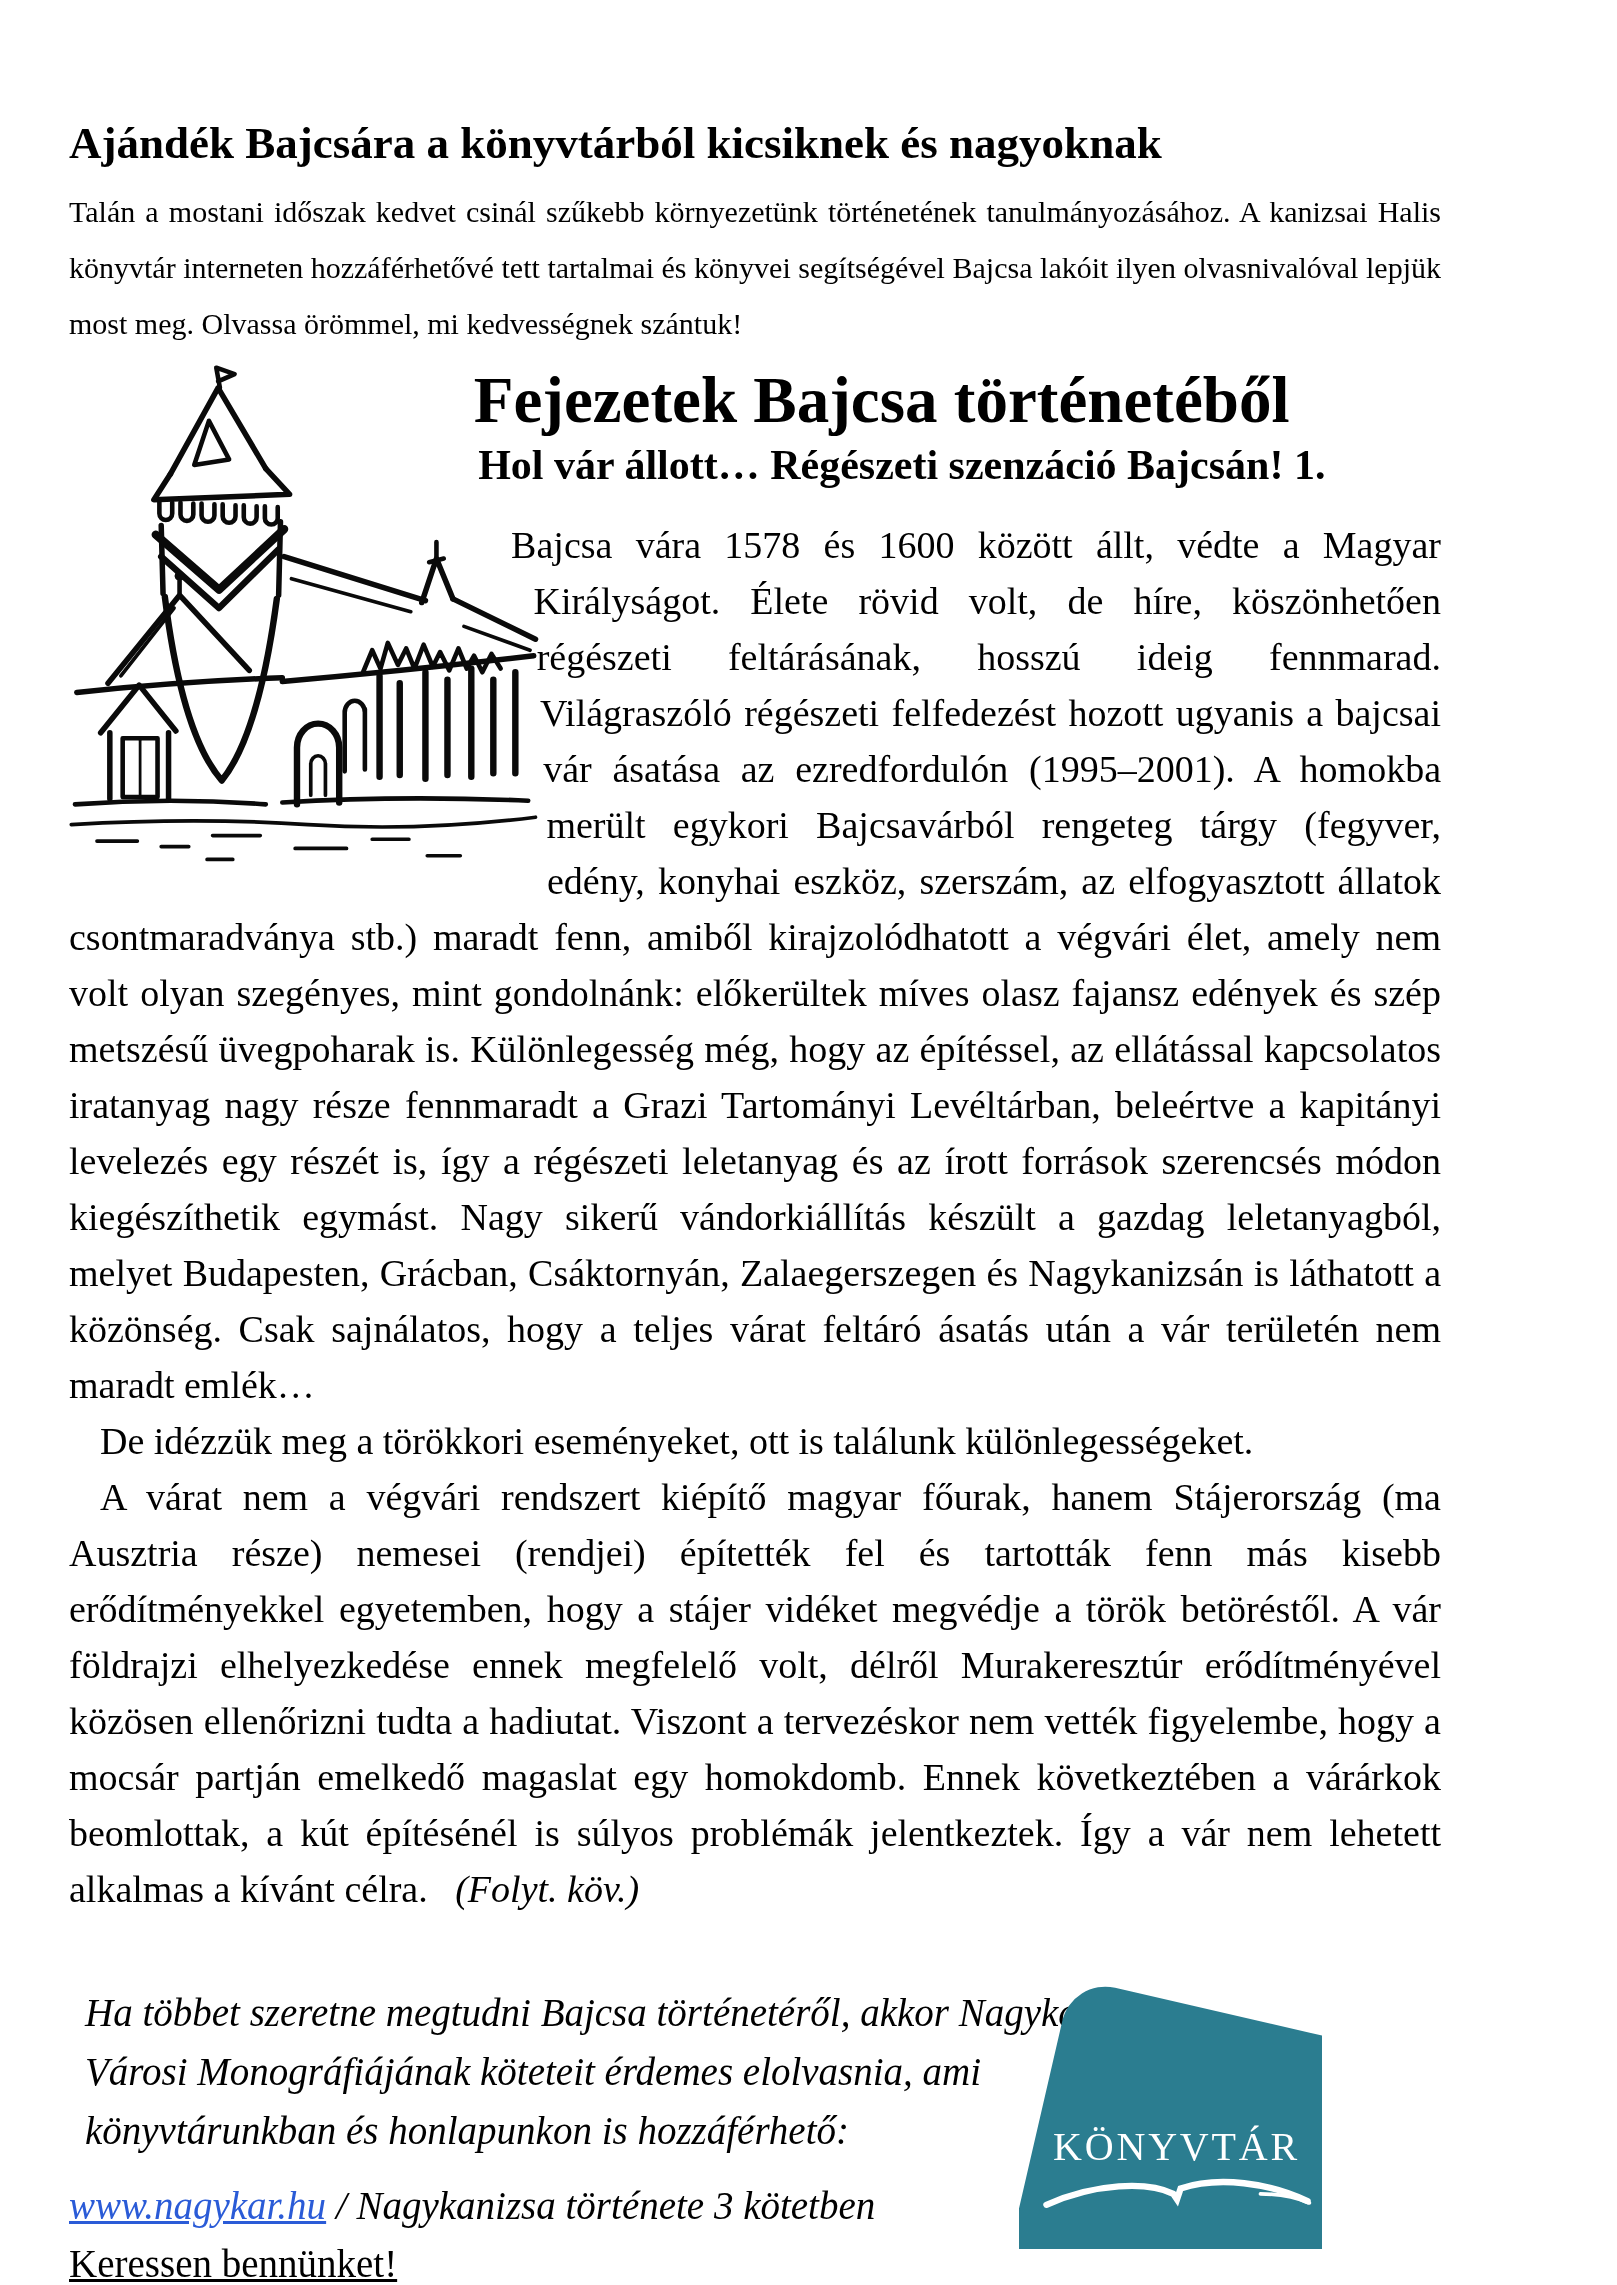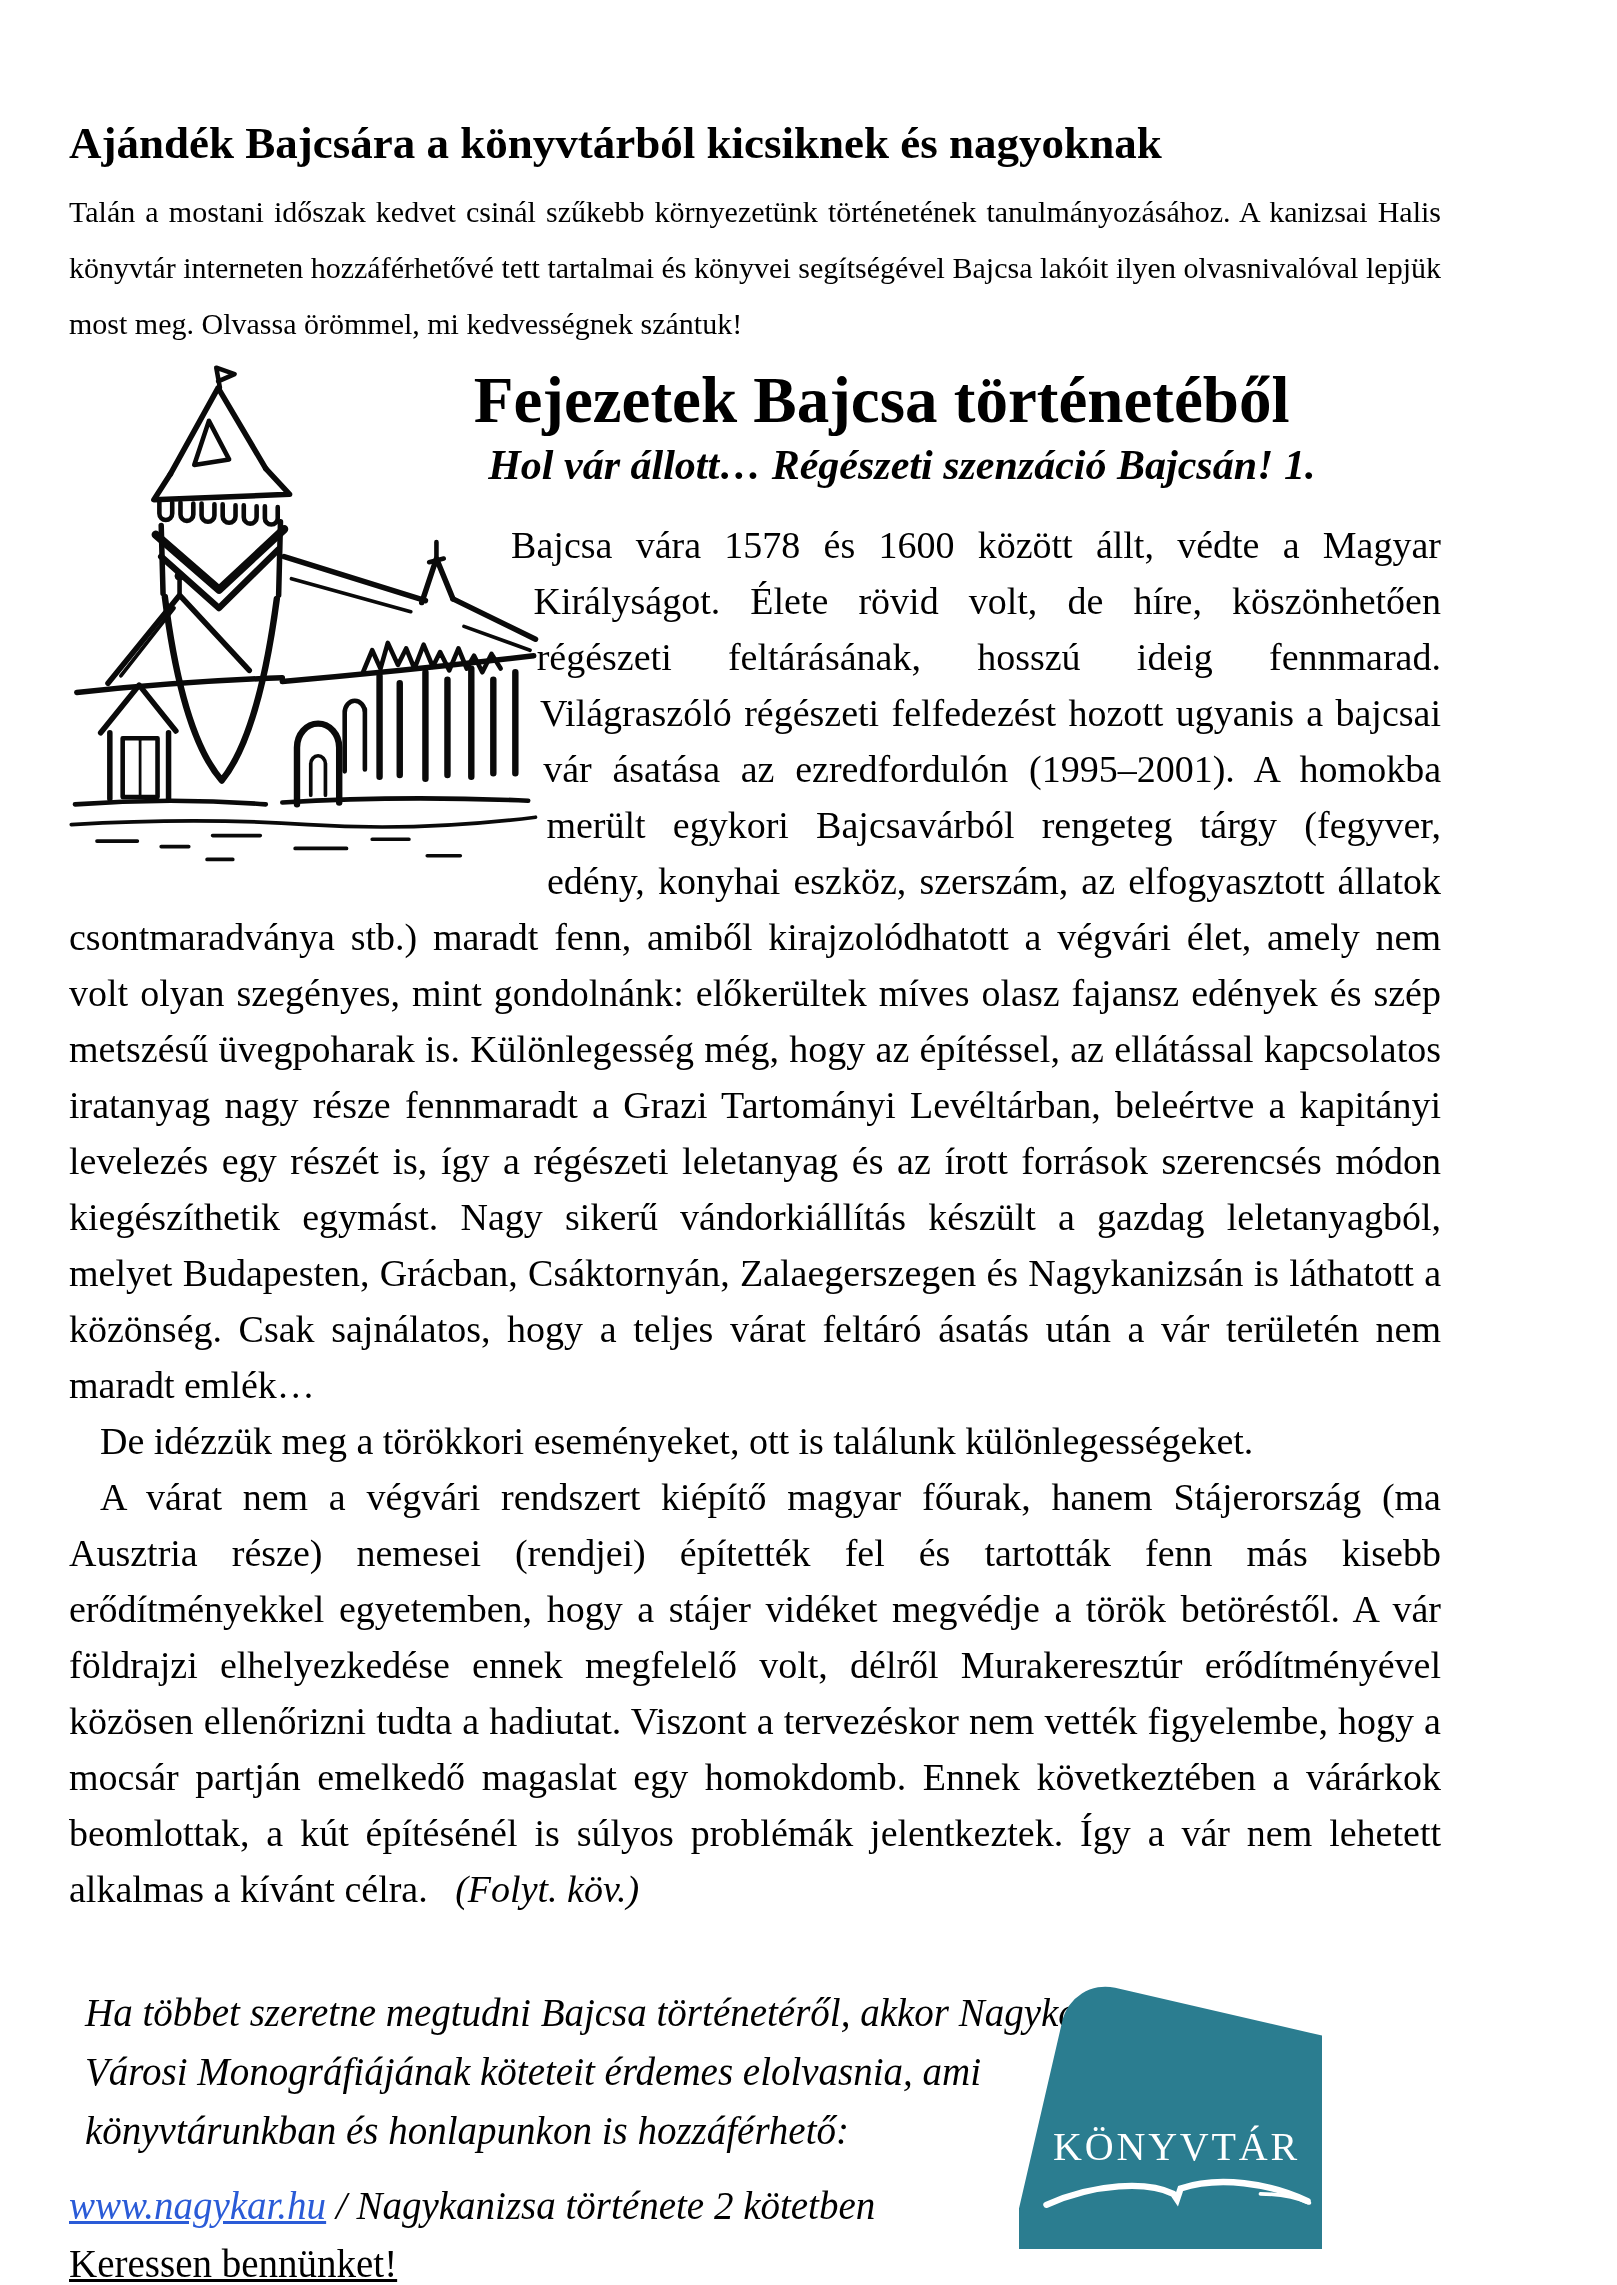--- a/index.html
+++ b/index.html
@@ -13,21 +13,21 @@
   .heading { font-size:45px; line-height:51px; font-weight:bold; margin:0 0 14.7px 0; }
   .intro  { font-size:30px; line-height:56px; text-align:justify; margin:0 0 3.7px 0; }
 
   .article { position:relative; }
   .church {
     float:left; width:478px; height:500px;
     shape-outside: polygon(0 0, 234px 0, 246px 108px, 305px 149px, 375px 173px, 421px 200px, 452px 241px, 467px 500px, 0 500px);
     shape-margin:11px; margin:0 0 9.2px 0;
   }
   .title    { font-size:65px; line-height:73px; font-weight:bold; text-align:center; margin:12px 0 0 0; }
-  .subtitle { font-size:42px; line-height:51px; font-weight:bold; font-style:italic; text-align:center; margin:3.7px 0 26px 0; }
+  .subtitle { font-size:42px; line-height:51px; font-weight:bold; text-align:center; margin:3.7px 0 26px 0; }
   .body-p   { font-size:38px; line-height:56px; text-align:justify; margin:0; }
   .indent-first { text-indent:31px; }
   .folyt { font-style:italic; padding-left:27.5px; white-space:nowrap; }
 
   .footer { position:relative; margin-top:66px; min-height:367px; }
   .promo { font-style:italic; font-size:39px; line-height:59px; width:1074px; margin:16px; }
   .linkline { font-style:italic; font-size:39px; line-height:59px; margin:0; }
   .site-link { color:var(--link); text-decoration:underline; font-style:italic; }
   .plain { font-size:39px; line-height:58px; margin:0; font-style:normal;text-decoration:underline; }
 
@@ -102,21 +102,21 @@
     <h3 class="subtitle">Hol vár állott… Régészeti szenzáció Bajcsán! 1.</h3>
 
     <p class="body-p">Bajcsa vára 1578 és 1600 között állt, védte a Magyar Királyságot. Élete rövid volt, de híre, köszönhetően régészeti feltárásának, hosszú ideig fennmarad. Világraszóló régészeti felfedezést hozott ugyanis a bajcsai vár ásatása az ezredfordulón (1995–2001). A homokba merült egykori Bajcsavárból rengeteg tárgy (fegyver, edény, konyhai eszköz, szerszám, az elfogyasztott állatok csontmaradványa stb.) maradt fenn, amiből kirajzolódhatott a végvári élet, amely nem volt olyan szegényes, mint gondolnánk: előkerültek míves olasz fajansz edények és szép metszésű üvegpoharak is. Különlegesség még, hogy az építéssel, az ellátással kapcsolatos iratanyag nagy része fennmaradt a Grazi Tartományi Levéltárban, beleértve a kapitányi levelezés egy részét is, így a régészeti leletanyag és az írott források szerencsés módon kiegészíthetik egymást. Nagy sikerű vándorkiállítás készült a gazdag leletanyagból, melyet Budapesten, Grácban, Csáktornyán, Zalaegerszegen és Nagykanizsán is láthatott a közönség. Csak sajnálatos, hogy a teljes várat feltáró ásatás után a vár területén nem maradt emlék…</p>
     <p class="body-p indent-first">De idézzük meg a törökkori eseményeket, ott is találunk különlegességeket.</p>
     <p class="body-p indent-first"><span>A várat nem a végvári rendszert kiépítő magyar főurak, hanem Stájerország (ma Ausztria része) nemesei (rendjei) építették fel és tartották fenn más kisebb erődítményekkel egyetemben, hogy a stájer vidéket megvédje a török betöréstől. A vár földrajzi elhelyezkedése ennek megfelelő volt, délről Murakeresztúr erődítményével közösen ellenőrizni tudta a hadiutat. Viszont a tervezéskor nem vették figyelembe, hogy a mocsár partján emelkedő magaslat egy homokdomb. Ennek következtében a várárkok beomlottak, a kút építésénél is súlyos problémák jelentkeztek. Így a vár nem lehetett alkalmas a kívánt célra.</span><span class="folyt">(Folyt. köv.)</span></p>
   </div>
 
   <div class="footer">
     <p class="promo">Ha többet szeretne megtudni Bajcsa történetéről, akkor Nagykanizsa Városi Monográfiájának köteteit érdemes elolvasnia, ami könyvtárunkban és honlapunkon is hozzáférhető:</p>
     <p class="linkline">
-      <a class="site-link" href="#">www.nagykar.hu</a><span> / Nagykanizsa története 2 kötetben</span>
+      <a class="site-link" href="#">www.nagykar.hu</a><span> / Nagykanizsa története 3 kötetben</span>
     </p>
     <p class="plain">Keressen bennünket!</p>
     <p class="plain">Az Ön könyvtárosának telefonszáma:+36 30 937 1614</p>
 
     <div class="logo-box">
       <div class="logo-card"></div>
       <div class="logo-content">
         <span class="logo-text">KÖNYVTÁR</span>
         <svg class="book-icon" width="272" height="42" viewBox="0 0 300 46" aria-hidden="true">
           <path d="M6,36 C60,12 118,10 146,24 L150,30 L154,18 C196,4 252,12 294,32" fill="none" stroke="#ffffff" stroke-width="7" stroke-linecap="round"></path>

